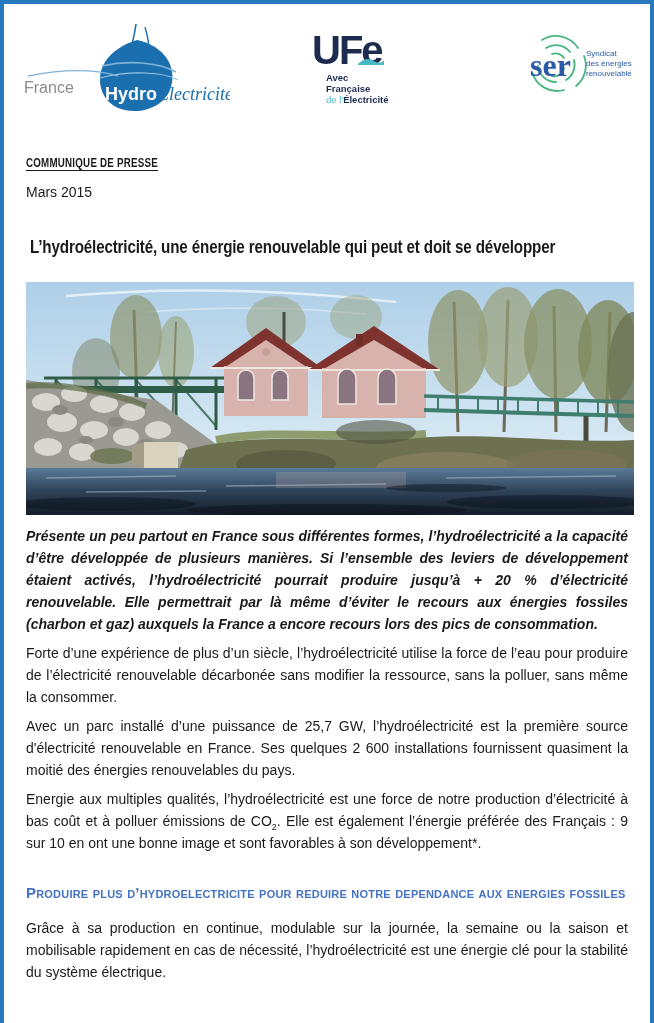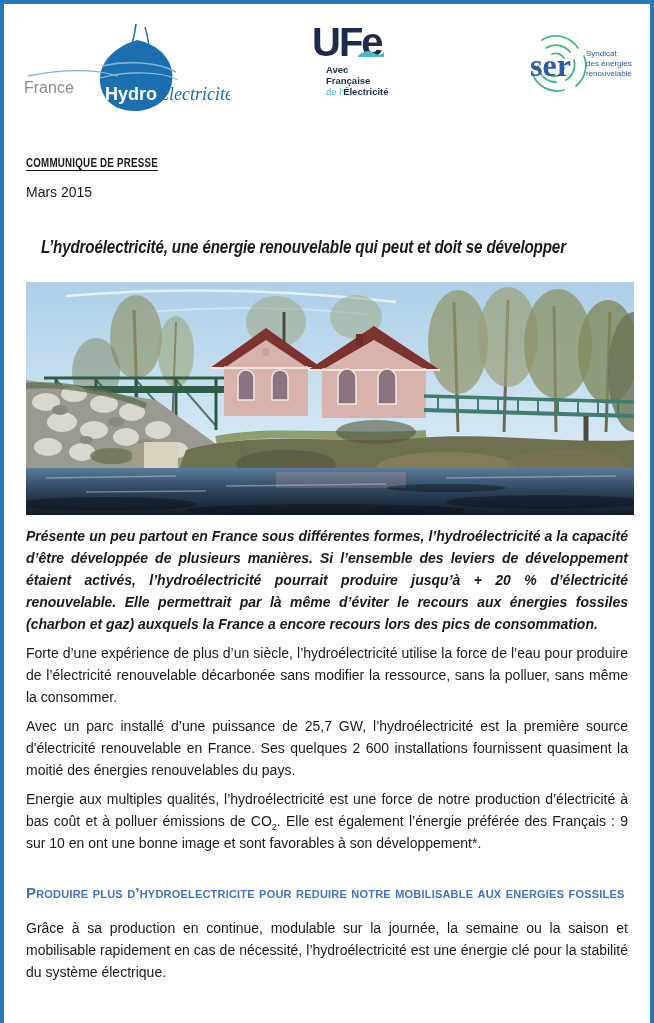--- a/index.html
+++ b/index.html
@@ -14,36 +14,36 @@
     font-family:"Liberation Sans",sans-serif;
     color:#1a1a1a;
     overflow:hidden;
   }
   
   .logo-row{
     display:flex;justify-content:space-between;align-items:flex-start;
     margin:16px 18px 0 14px;height:92px;
   }
   .logo-fhe svg{display:block;}
-  .logo-ufe{width:120px;text-align:left;margin-top:4px;}
+  .logo-ufe{width:120px;text-align:left;margin-top:12px;}
   .ufe-acronym{
     font-weight:700;font-size:40px;line-height:36px;letter-spacing:-2px;
     color:#1c2b4e;position:relative;display:inline-block;
   }
   .ufe-wave{position:absolute;right:-2px;bottom:2px;}
   .ufe-sub{margin-top:4px;margin-left:14px;font-size:9.5px;line-height:11px;color:#1c2b4e;font-weight:700;}
   .ufe-teal{color:#49b8c4;font-weight:400;}
   .logo-ser{margin-top:6px;}
   
   .content{padding:0 22px;}
   .condensed{display:inline-block;transform-origin:0 50%;white-space:nowrap;}
   .kicker{margin-top:44px;font-size:12.5px;font-weight:700;letter-spacing:.3px;}
   .kicker .condensed{transform:scaleX(0.78);text-decoration:underline;text-underline-offset:3px;}
   .date{margin-top:14px;font-size:14px;}
-  .title{margin:36px 0 0 15px;font-size:19px;font-weight:700;font-style:italic;}
+  .title{margin:36px 0 0 4px;font-size:19px;font-weight:700;}
   .title .condensed{transform:scaleX(0.80);letter-spacing:-0.2px;}
   
   .photo{margin:24px 0 0 0;width:608px;height:233px;}
   .photo svg{display:block;}
   
   .bodytext{margin-top:10px;}
   .bodytext p{
     margin:0 0 7px 0;font-size:14px;line-height:22px;text-align:justify;
   }
   p.lead{font-weight:700;font-style:italic;}
@@ -261,19 +261,19 @@
         </g>
       </svg>
     </figure>
 
     <div class="bodytext">
       <p class="lead">Présente un peu partout en France sous différentes formes, l’hydroélectricité a la capacité d’être développée de plusieurs manières. Si l’ensemble des leviers de développement étaient activés, l’hydroélectricité pourrait produire jusqu’à + 20 % d’électricité renouvelable. Elle permettrait par là même d’éviter le recours aux énergies fossiles (charbon et gaz) auxquels la France a encore recours lors des pics de consommation.</p>
       <p>Forte d’une expérience de plus d’un siècle, l’hydroélectricité utilise la force de l’eau pour produire de l’électricité renouvelable décarbonée sans modifier la ressource, sans la polluer, sans même la consommer.</p>
       <p>Avec un parc installé d’une puissance de 25,7 GW, l’hydroélectricité est la première source d'électricité renouvelable en France. Ses quelques 2 600 installations fournissent quasiment la moitié des énergies renouvelables du pays.</p>
       <p><span>Energie aux multiples qualités, l’hydroélectricité est une force de notre production d’électricité à bas coût et à polluer émissions de CO</span><sub>2</sub><span>. Elle est également l’énergie préférée des Français : 9 sur 10 en ont une bonne image et sont favorables à son développement*.</span></p>
 
-      <h2 class="section-heading">Produire plus d’hydroelectricite pour reduire notre mobilisable aux energies fossiles</h2>
+      <h2 class="section-heading">Produire plus d’hydroelectricite pour reduire notre dependance aux energies fossiles</h2>
 
       <p>Grâce à sa production en continue, modulable sur la journée, la semaine ou la saison et mobilisable rapidement en cas de nécessité, l’hydroélectricité est une énergie clé pour la stabilité du système électrique.</p>
     </div>
 
   </main>
 </div>
 
 </body></html>

